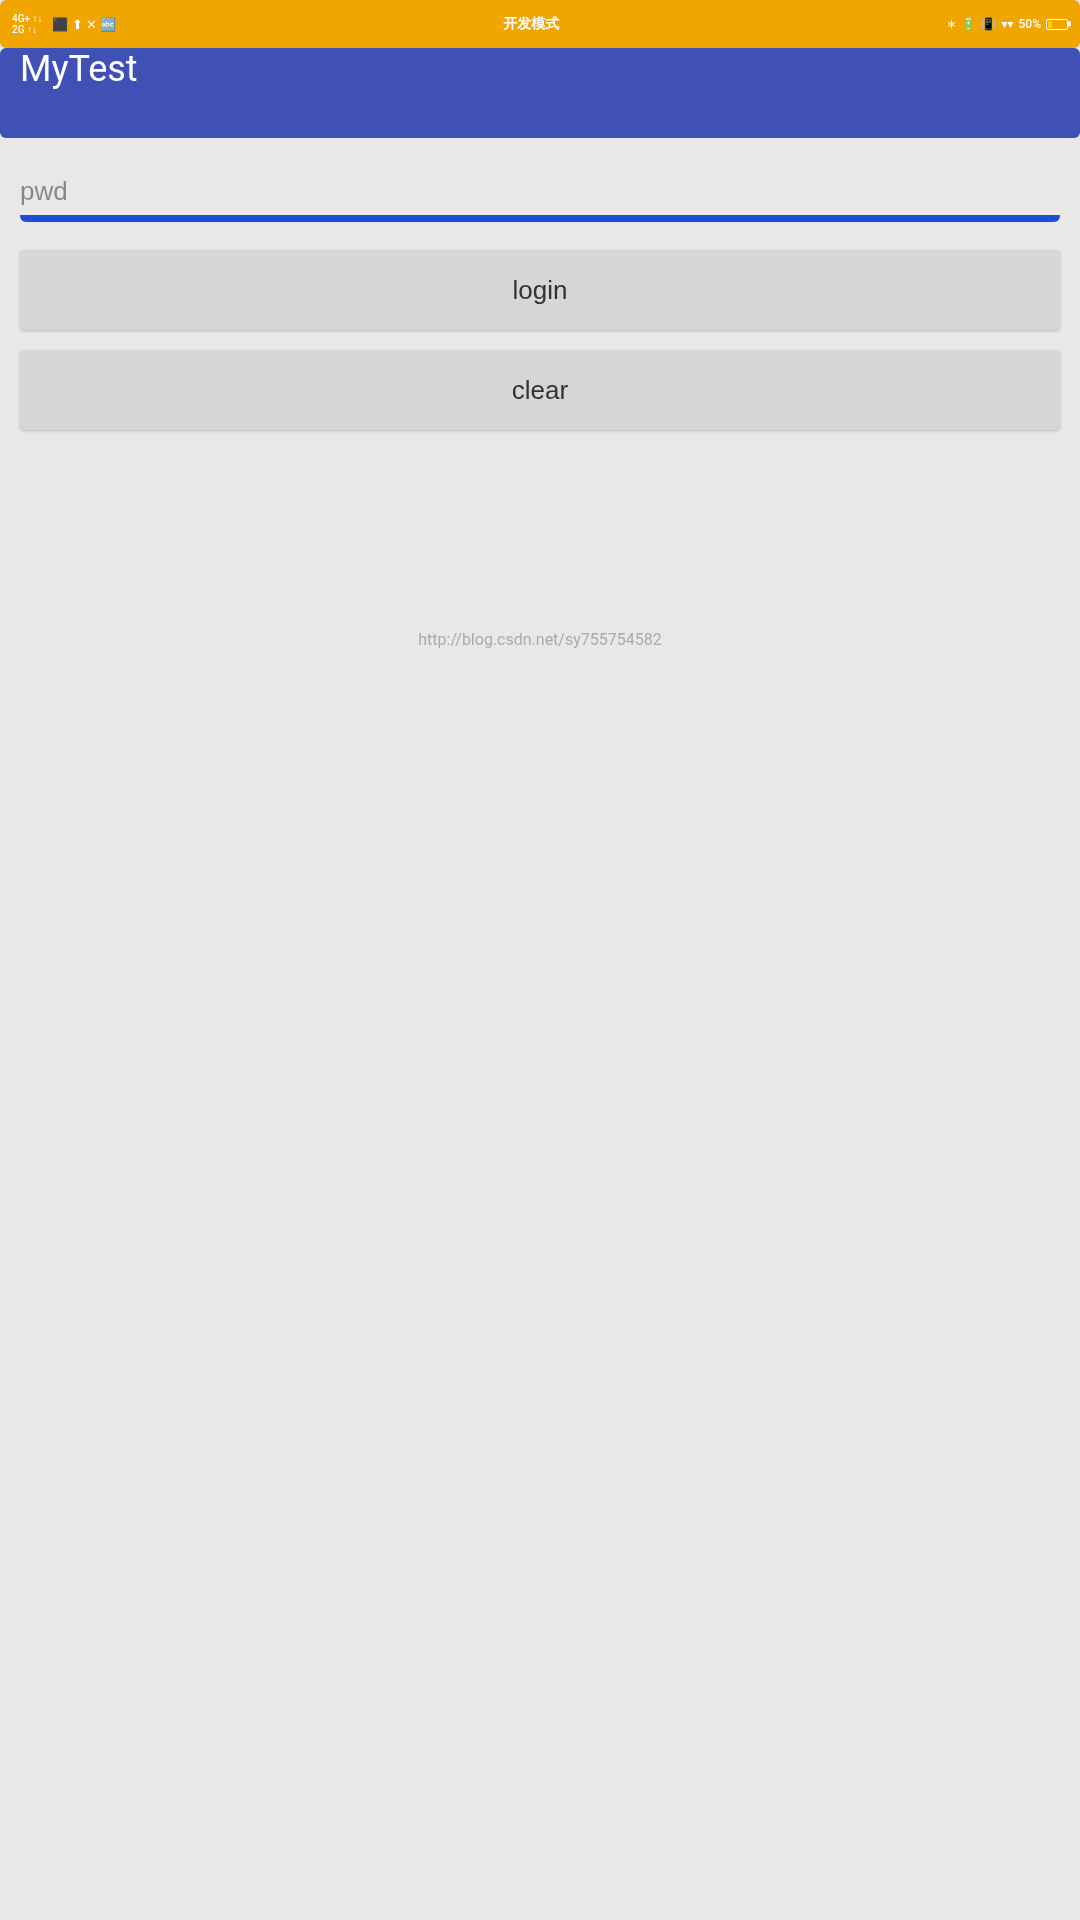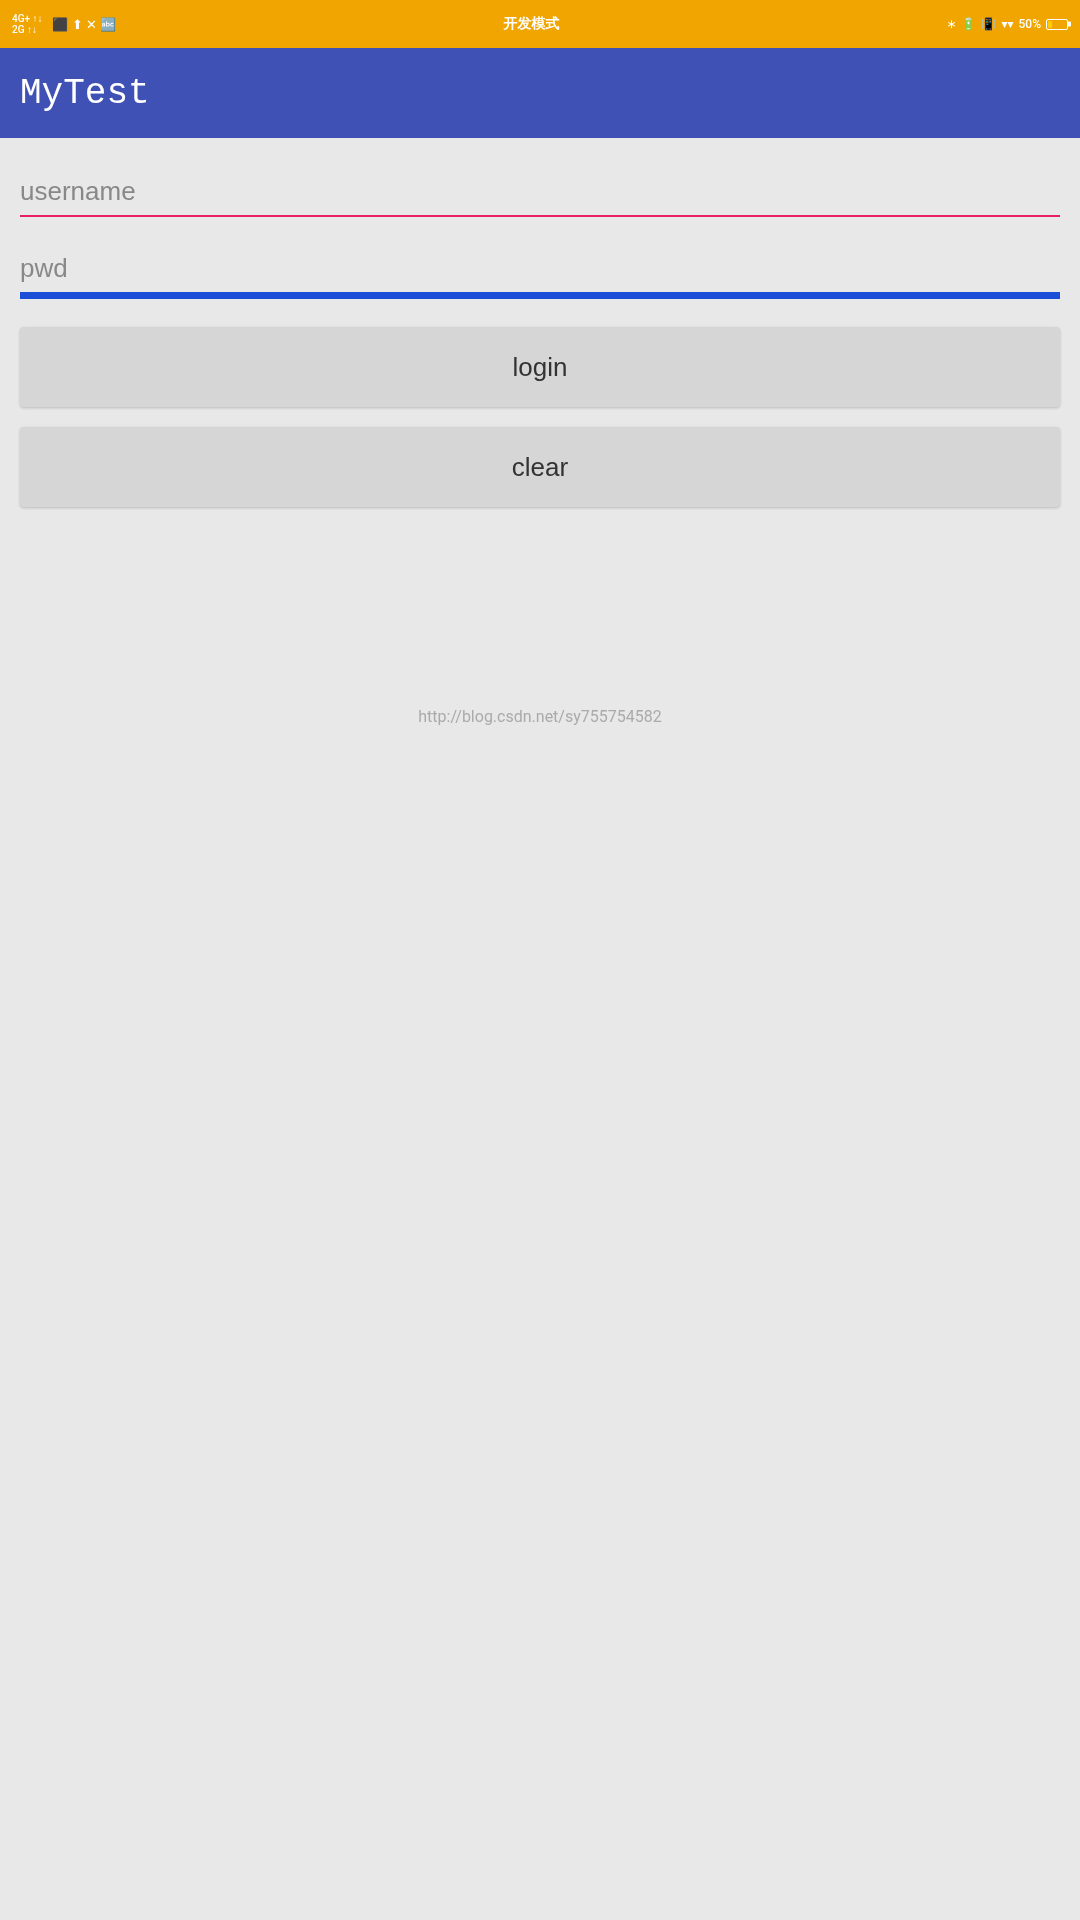--- a/index.html
+++ b/index.html
@@ -1,19 +1,20 @@
 <!DOCTYPE html>
 <html><head>
   <meta charset="utf-8">
   <meta name="viewport" content="width=device-width, initial-scale=1">
   <style>
     * {
       margin: 0;
       padding: 0;
       box-sizing: border-box;
+      border-radius: 6px;
     }
 
     html, body {
       width: 100%;
       height: 100%;
       background: #e8e8e8;
       font-family: 'Roboto', Arial, sans-serif;
     }
 
     .status-bar {
@@ -51,23 +52,21 @@
       display: flex;
       flex-direction: column;
       font-size: 10px;
       line-height: 1.1;
     }
 
     .toolbar {
       background: #3f51b5;
       height: 90px;
       display: flex;
-      align-items: center;
       padding: 0 20px;
-      font-family: Liberation Mono, monospace;
     }
 
     .toolbar-title {
       color: white;
       font-size: 36px;
       font-weight: 400;
     }
 
     .main-content {
       background: #e8e8e8;
@@ -185,23 +184,20 @@
     </span>
   </div>
 </div>
 
 <div class="toolbar">
   <span class="toolbar-title">MyTest</span>
 </div>
 
 <div class="main-content">
 
-  <div class="input-group">
-    <input type="text" class="text-input focused" placeholder="username" style="">
-  </div>
 
   <div class="input-group">
     <input type="password" class="text-input" placeholder="pwd" style="">
   </div>
 
   <div class="button-row">
     <button class="btn">login</button>
     <button class="btn">clear</button>
   </div>
 

